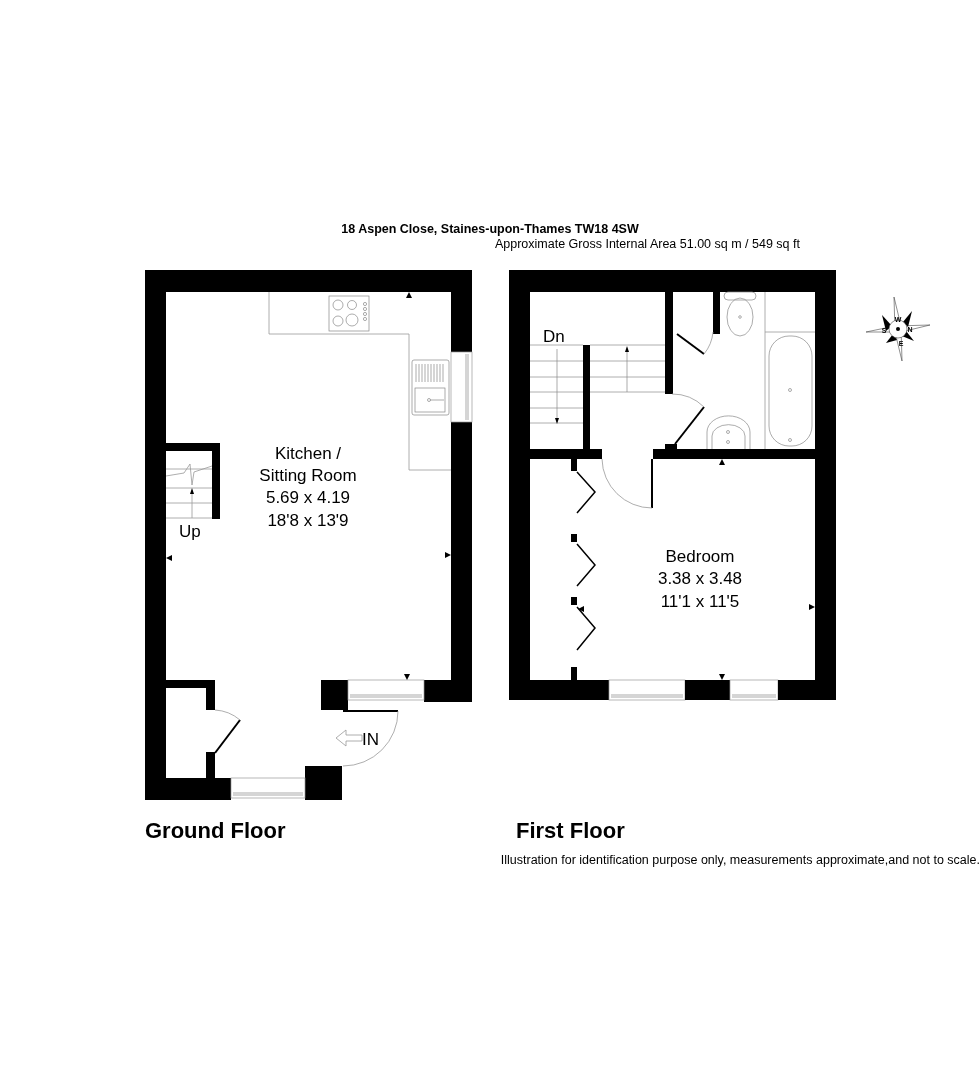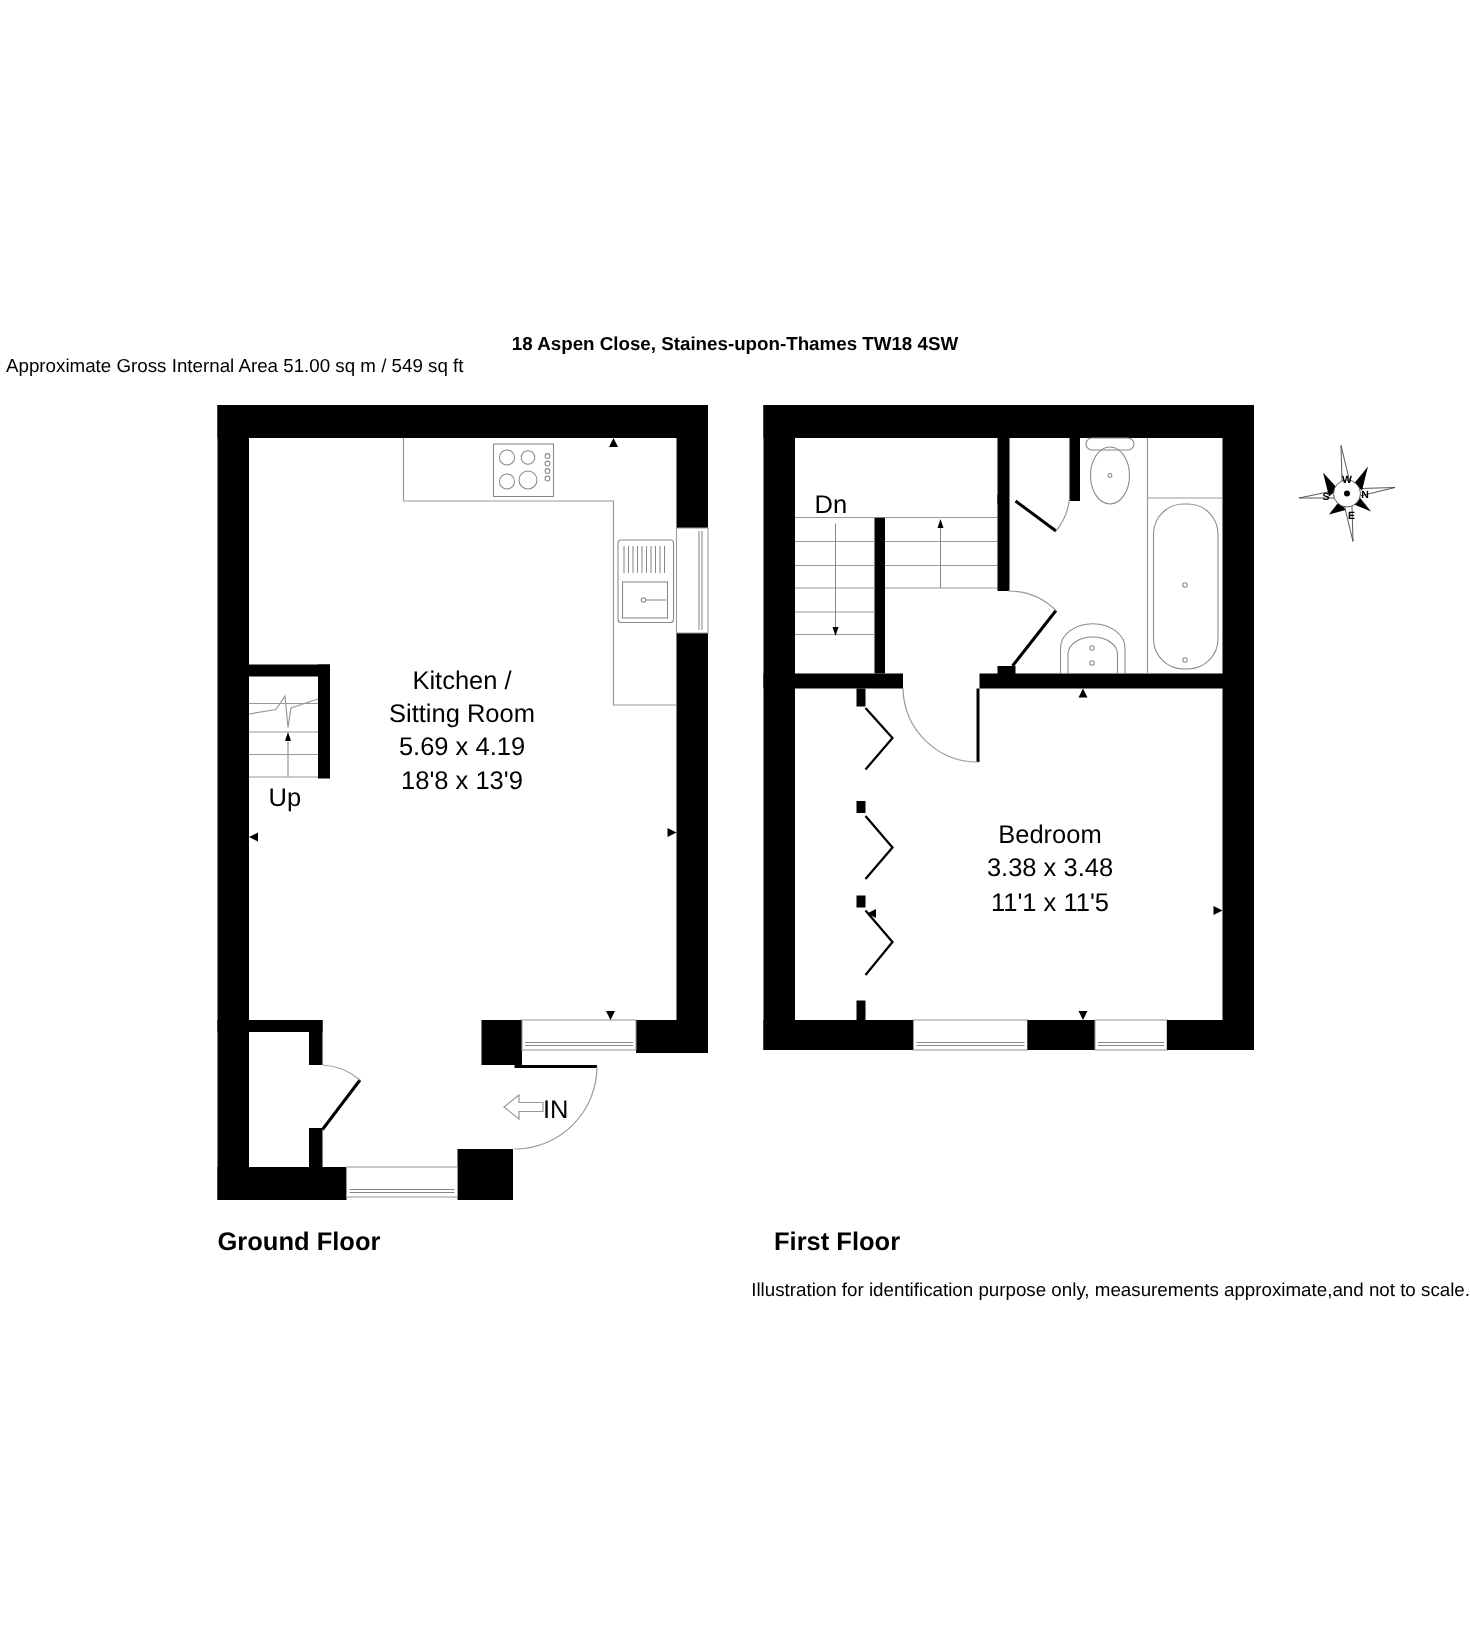--- a/index.html
+++ b/index.html
@@ -1,19 +1,19 @@
 <!DOCTYPE html>
 <html><head>
 <meta charset="utf-8">
 <style>
   html, body { margin:0; padding:0; background:#ffffff; }
   body { width:980px; height:1091px; position:relative; overflow:hidden; font-family:"Liberation Sans", sans-serif; color:#000; }
   .hdr-title { position:absolute; left:0; width:980px; top:222px; text-align:center; font-size:12.5px; font-weight:bold; }
-  .hdr-sub { position:absolute; left:4px; width:784px; top:237px; text-align:left; font-size:12.5px; }
-  .floor-label { position:absolute; top:818px; font-size:17px; font-weight:bold; }
+  .hdr-sub { position:absolute; left:16px; width:784px; top:237px; text-align:right; font-size:12.5px; }
+  .floor-label { position:absolute; top:818px; font-size:22px; font-weight:bold; }
   .disclaimer { position:absolute; left:0; width:980px; top:853px; text-align:right; font-size:12.5px; }
   svg { position:absolute; left:0; top:0; }
   .room-text { font-family:"Liberation Sans", sans-serif; font-size:17px; fill:#000; text-anchor:middle; }
   .lbl { font-family:"Liberation Sans", sans-serif; font-size:17px; fill:#000; }
   .thin { stroke:#999; stroke-width:0.8; fill:none; }
   .thin2 { stroke:#888; stroke-width:0.7; fill:none; }
   .wall { fill:#000; }
   .door { stroke:#000; stroke-width:2; fill:none; }
   .win { fill:#fff; stroke:#999; stroke-width:0.7; }
 </style>

